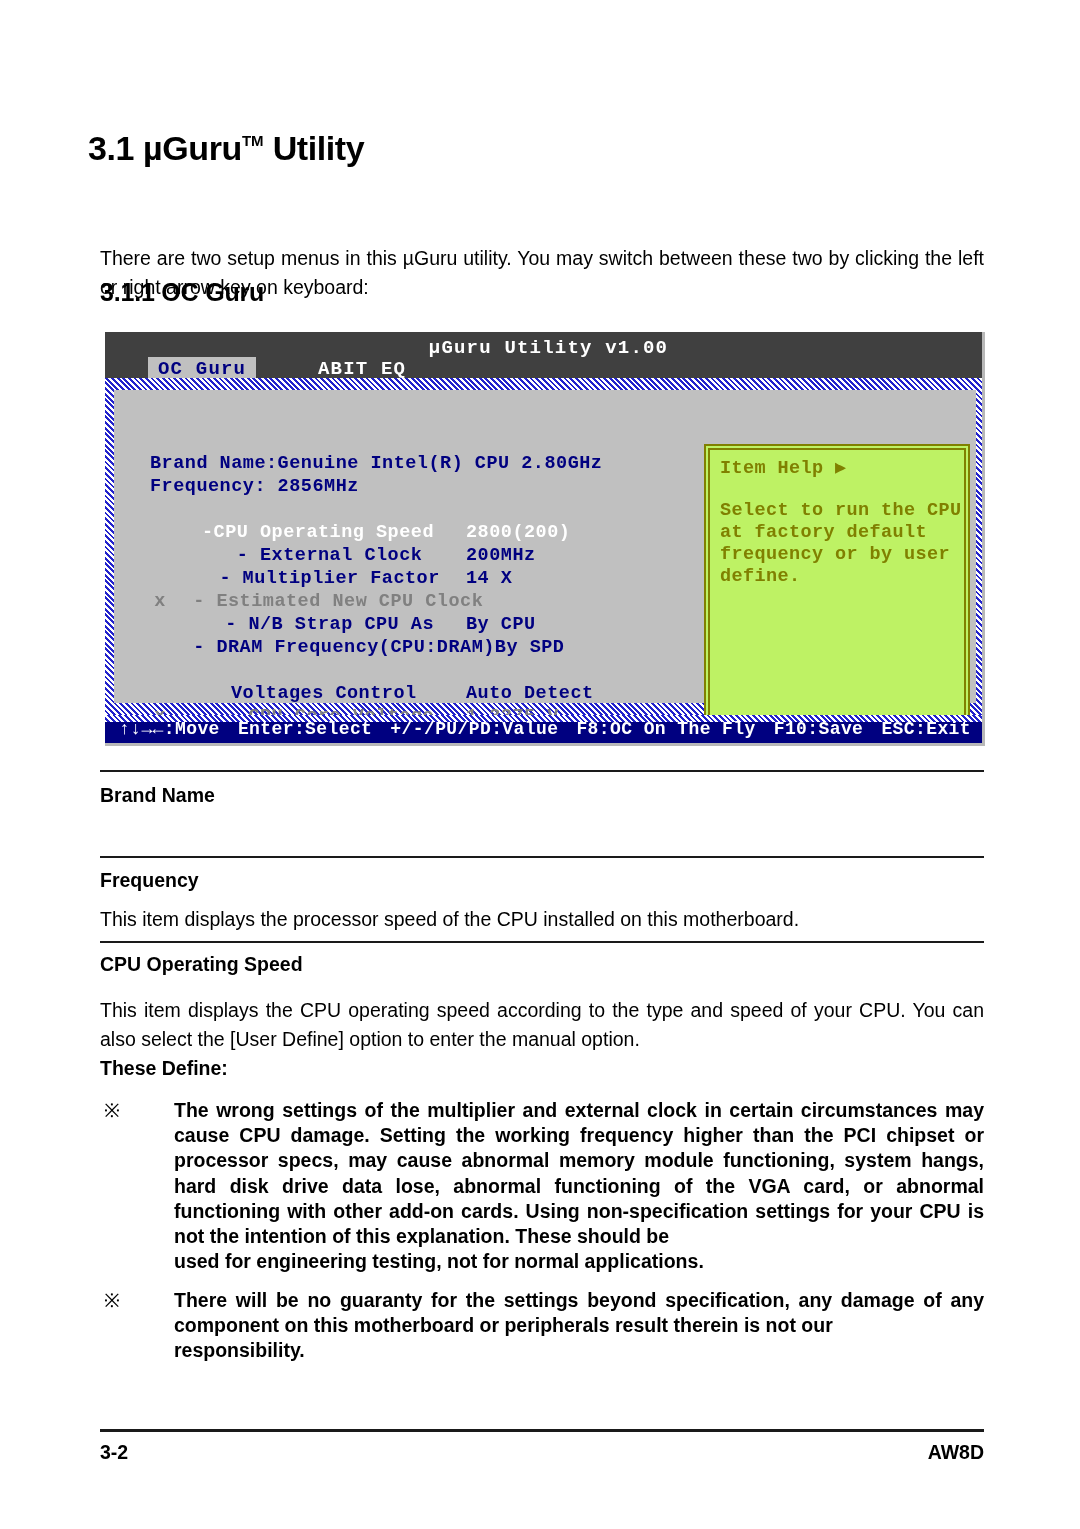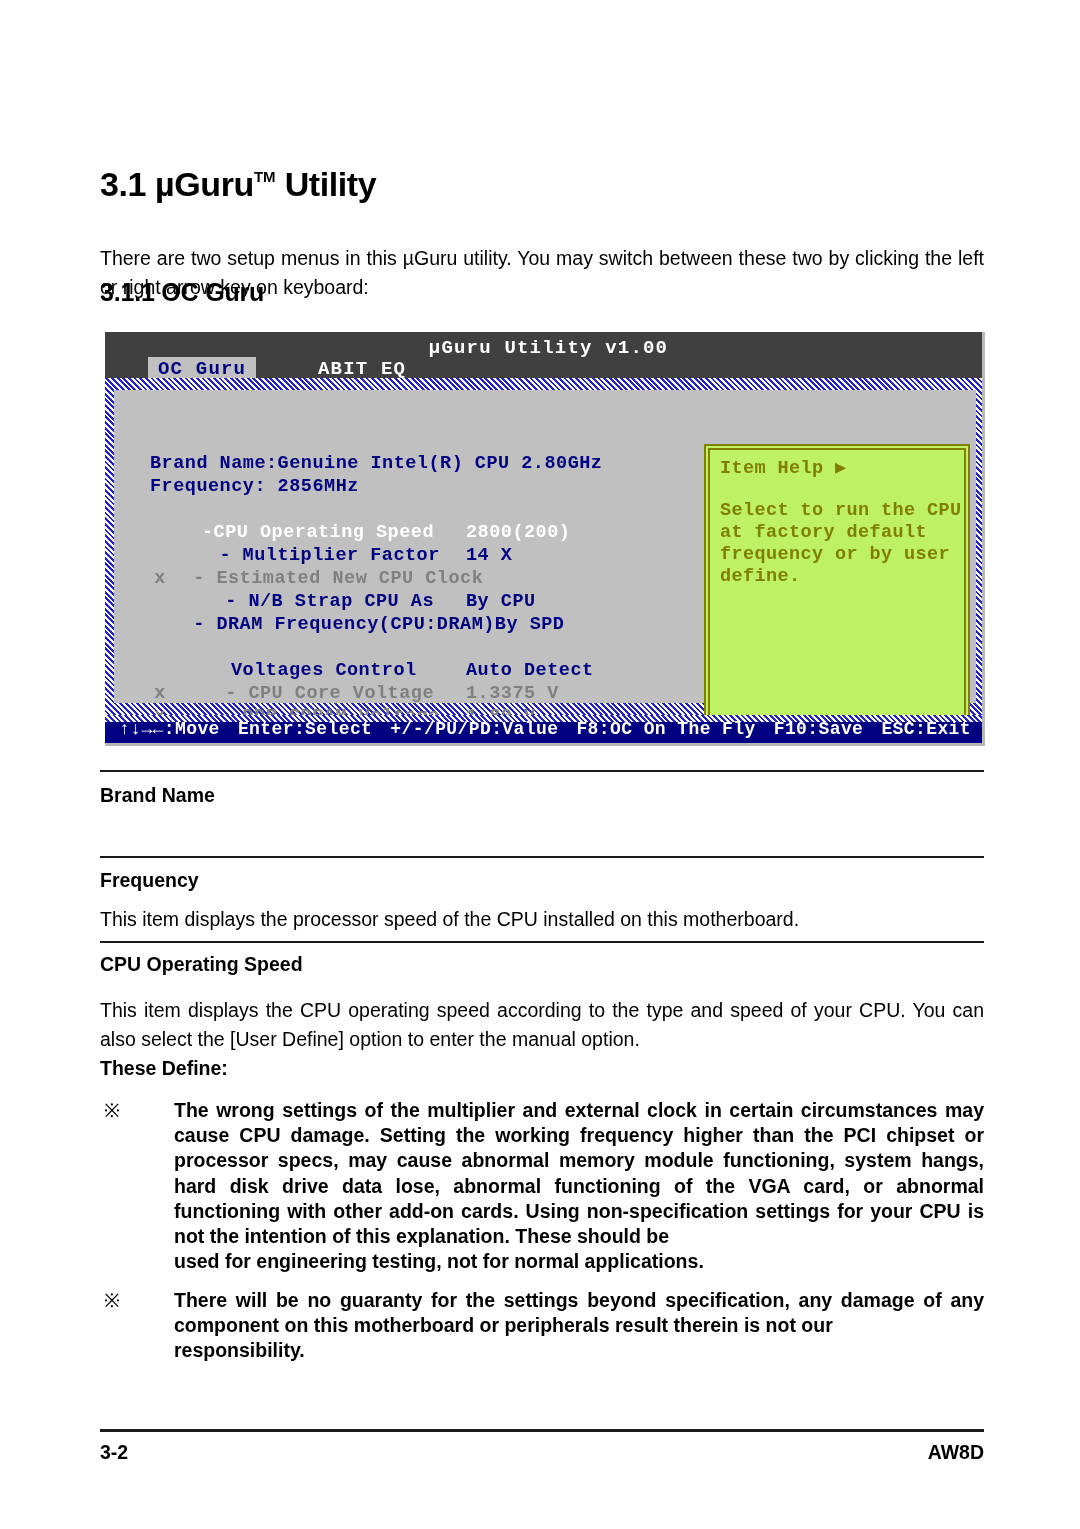--- a/index.html
+++ b/index.html
@@ -20,28 +20,27 @@
   .page {
     position: absolute;
     left: 0; top: 0;
     width: 1080px;
     height: 1529px;
   }
 
   
   .h1 {
     position: absolute;
-    left: 100px;
+    left: 88px;
     top: 131px;
     font-size: 34px;
     font-weight: bold;
     letter-spacing: -0.4px;
     line-height: 1.0;
     white-space: nowrap;
-    margin-top: 36px;
   }
   .h1 .tm {
     font-size: 15px;
     vertical-align: 14px;
     font-weight: bold;
     letter-spacing: 0;
   }
 
   .intro {
     position: absolute;
@@ -343,20 +342,25 @@
 
         <div class="bios-main">
           <div class="hdr">Brand Name:Genuine Intel(R) CPU 2.80GHz</div>
           <div class="hdr">Frequency: 2856MHz</div>
           <div class="spacer"></div>
 
           <div class="row hi">
             <span class="xmark"></span>
             <span class="lbl">-CPU Operating Speed</span>
             <span class="val">2800(200)</span>
+          </div>
+          <div class="row">
+            <span class="xmark"></span>
+            <span class="lbl">  - External Clock</span>
+            <span class="val">200MHz</span>
           </div>
           <div class="row">
             <span class="xmark"></span>
             <span class="lbl">  - Multiplier Factor</span>
             <span class="val">14 X</span>
           </div>
           <div class="row dim">
             <span class="xmark">x</span>
             <span class="lbl">  - Estimated New CPU Clock</span>
             <span class="val"></span>

